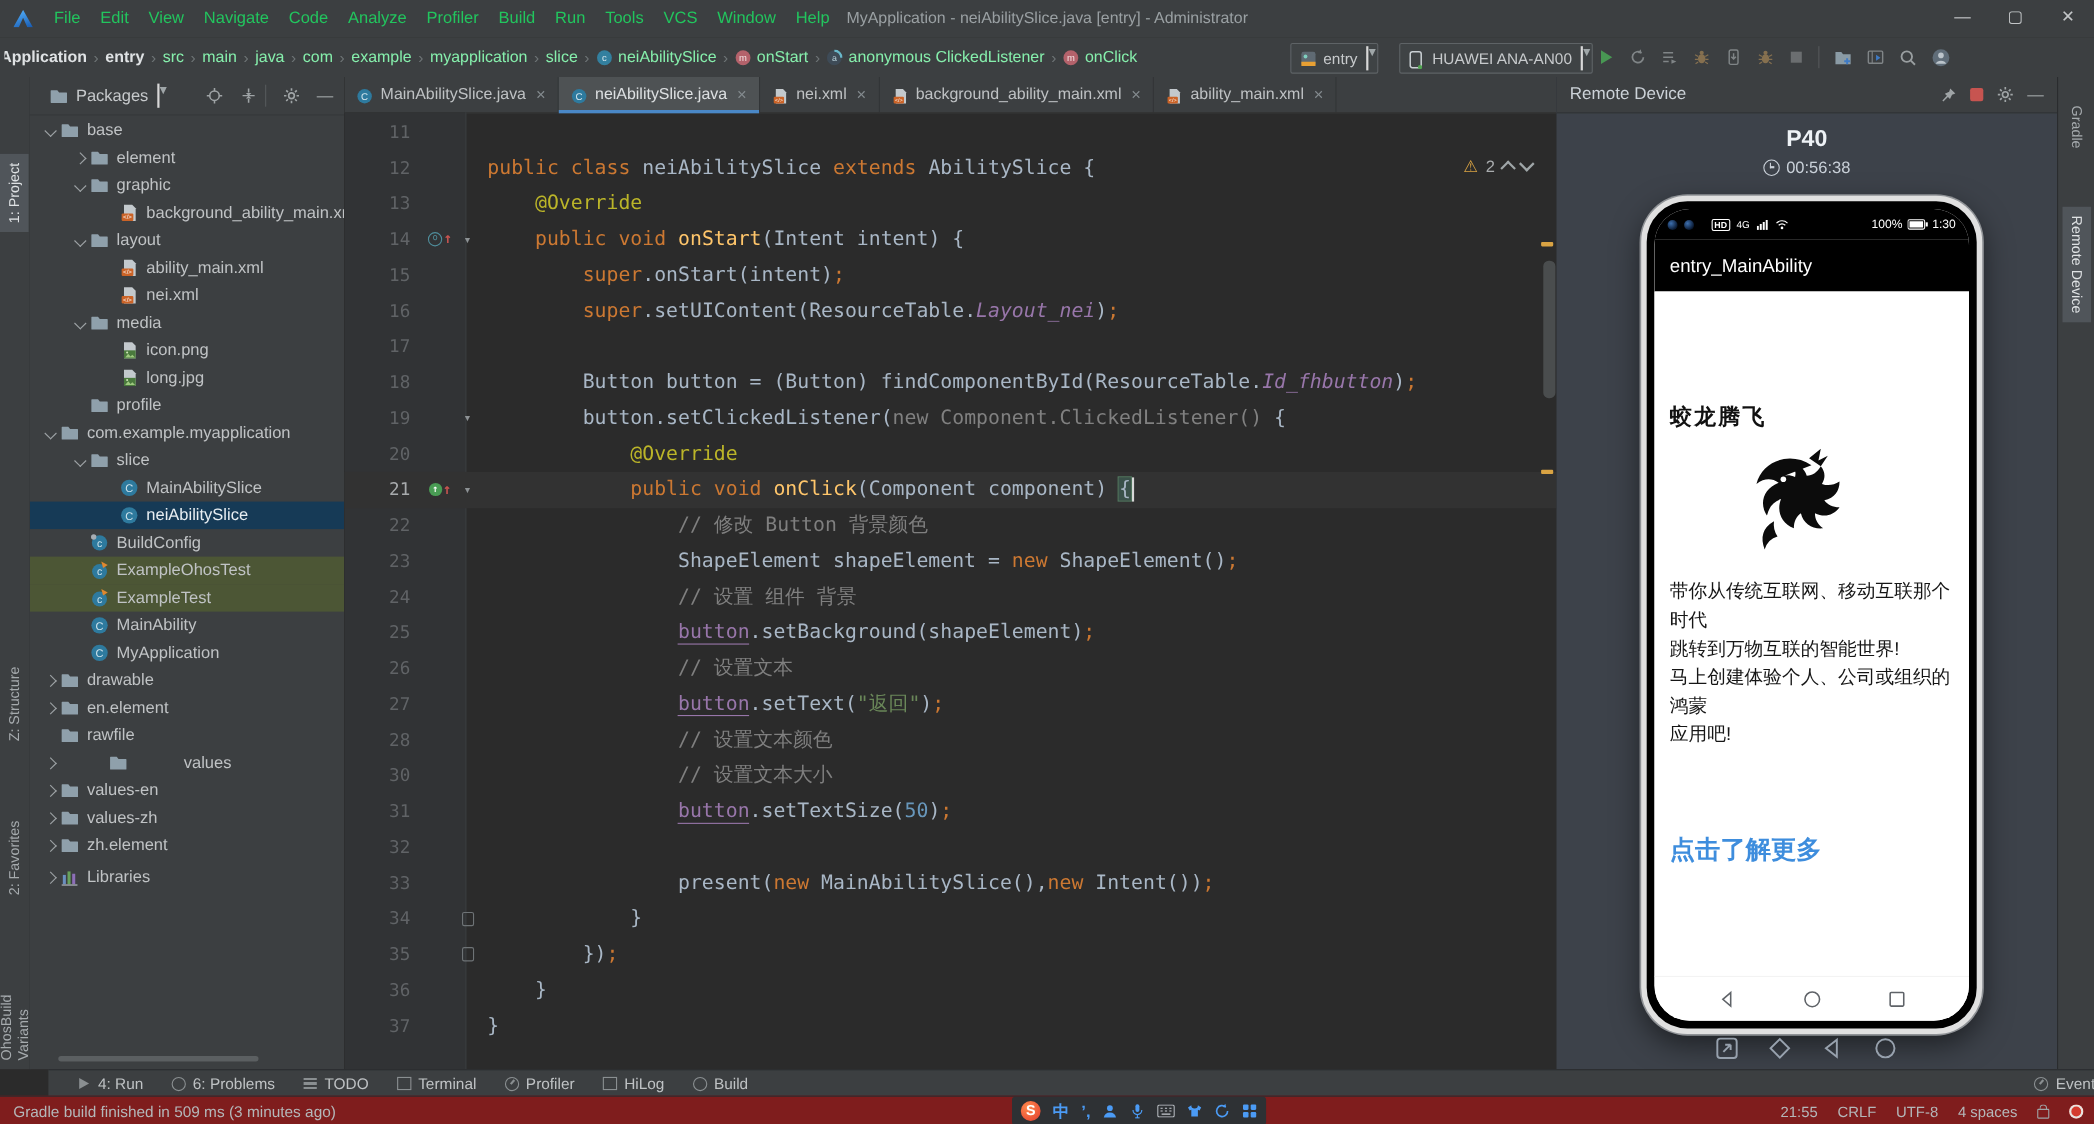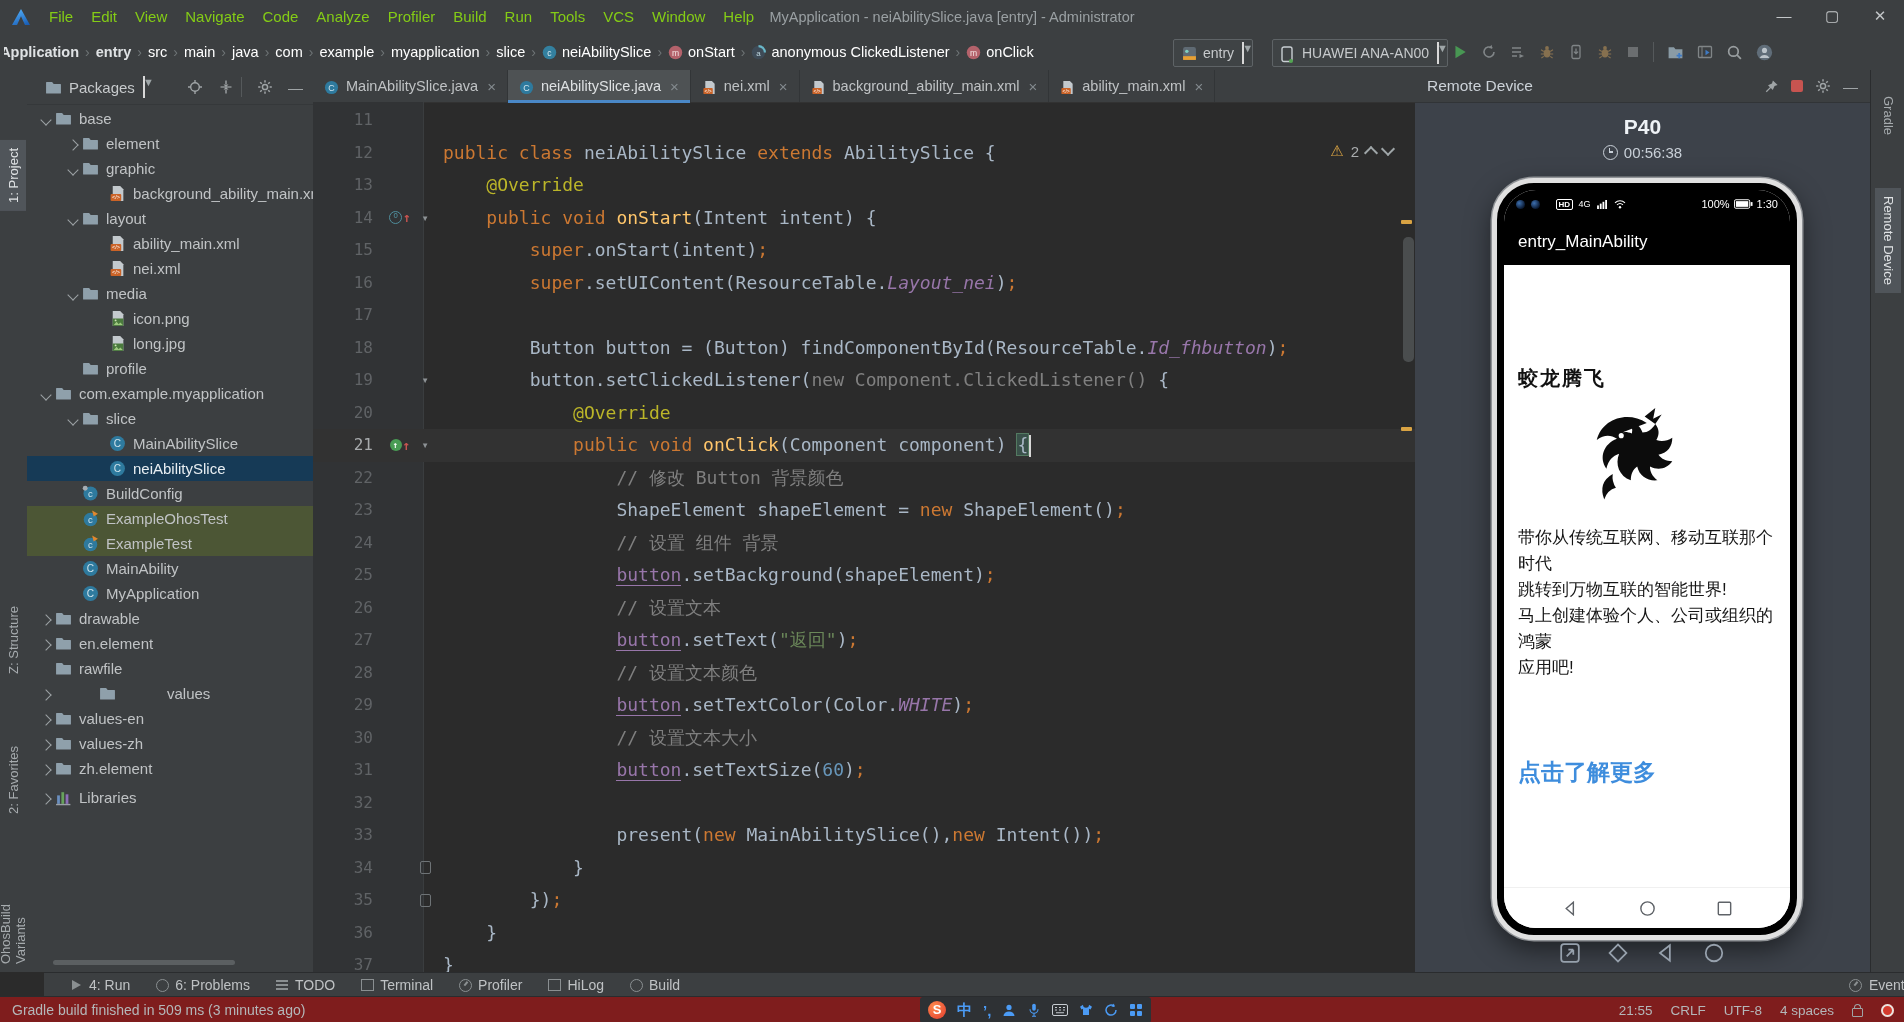--- a/index.html
+++ b/index.html
@@ -3,28 +3,28 @@
 <meta charset="utf-8">
 <style>
   html,body{margin:0;padding:0;background:#1e1e1e;}
   #app{position:relative;width:1904px;height:1022px;background:#2b2b2b;overflow:hidden;
        font-family:"Liberation Sans",sans-serif;color:#bdc0c2;font-size:14px;-webkit-font-smoothing:antialiased;}
   .abs{position:absolute;}
   
   #titlebar{left:0;top:0;width:1904px;height:34px;background:#3c3f41;border-bottom:1px solid #2f3133;display:flex;align-items:center;}
   #logo{width:18px;height:16px;margin:0 10px 0 12px;background:linear-gradient(160deg,#59b7ff,#1558b0);
         clip-path:polygon(50% 0,100% 100%,72% 100%,50% 45%,28% 100%,0 100%);}
-  .menu-item{padding:0 9px;line-height:34px;font-size:15px;color:#84cc16;cursor:default;}
+  .menu-item{padding:0 9px;line-height:34px;font-size:15px;color:#22c55e;cursor:default;}
   #wintitle{position:absolute;left:0;top:0;width:100%;text-align:center;line-height:34px;color:#9aa0a3;font-size:14.5px;pointer-events:none;}
   #winbtns{position:absolute;right:0;top:0;display:flex;height:34px;}
   #winbtns span{width:48px;text-align:center;line-height:32px;color:#c3c6c8;font-size:15px;}
   
   #toolbar{left:0;top:34px;width:1904px;height:36px;background:#3c3f41;border-bottom:1px solid #2a2c2e;display:flex;align-items:center;}
   #crumbs{display:flex;align-items:center;margin-left:4px;max-width:1120px;overflow:hidden;white-space:nowrap;}
-  .crumb{display:flex;align-items:center;gap:5px;padding:0 2px;font-size:14.5px;color:#ffffff;}
+  .crumb{display:flex;align-items:center;gap:5px;padding:0 2px;font-size:14.5px;color:#86efac;}
   .crumb.bold{font-weight:bold;color:#dfe2e4;}
   .crumb:first-child{margin-left:-26px;}
   .crumb-sep{color:#6e7476;margin:0 4px;font-size:14px;}
   .bicon{display:inline-flex;width:15px;height:15px;}
   .combo{display:flex;align-items:center;gap:6px;height:26px;border:1px solid #5e6366;border-radius:2px;background:#3f4345;padding:0 8px;margin-left:10px;font-size:14px;color:#c7cacc;}
   .combo .caret{color:#9fa6a8;font-size:11px;margin-left:2px;}
   #runicons{position:absolute;left:1452px;top:0;height:36px;display:flex;align-items:center;gap:13px;}
   #runicons .ticon{display:inline-flex;opacity:.95;}
   .vsep{width:1px;height:20px;background:#55595b;}
   
@@ -855,36 +855,30 @@
               <span class="fic"></span>
               <span class="ct"><span class="sg-p">                </span><span class="sg-f">button</span><span class="sg-p">.setText(</span><span class="sg-s">"返回"</span><span class="sg-p">)</span><span class="sg-k">;</span></span>
             </div>
             <div class="cl">
               <span class="num">28</span>
               <span class="gic"></span>
               <span class="fic"></span>
               <span class="ct"><span class="sg-p">                </span><span class="sg-c">// 设置文本颜色</span></span>
             </div>
             <div class="cl">
-              <span class="num">29</span>
-              <span class="gic"></span>
-              <span class="fic"></span>
-              <span class="ct"><span class="sg-p">                </span><span class="sg-f">button</span><span class="sg-p">.setTextColor(Color.</span><span class="sg-t">WHITE</span><span class="sg-p">)</span><span class="sg-k">;</span></span>
-            </div>
-            <div class="cl">
               <span class="num">30</span>
               <span class="gic"></span>
               <span class="fic"></span>
               <span class="ct"><span class="sg-p">                </span><span class="sg-c">// 设置文本大小</span></span>
             </div>
             <div class="cl">
               <span class="num">31</span>
               <span class="gic"></span>
               <span class="fic"></span>
-              <span class="ct"><span class="sg-p">                </span><span class="sg-f">button</span><span class="sg-p">.setTextSize(</span><span class="sg-n">60</span><span class="sg-p">)</span><span class="sg-k">;</span></span>
+              <span class="ct"><span class="sg-p">                </span><span class="sg-f">button</span><span class="sg-p">.setTextSize(</span><span class="sg-n">50</span><span class="sg-p">)</span><span class="sg-k">;</span></span>
             </div>
             <div class="cl">
               <span class="num">32</span>
               <span class="gic"></span>
               <span class="fic"></span>
               <span class="ct"></span>
             </div>
             <div class="cl">
               <span class="num">33</span>
               <span class="gic"></span>

